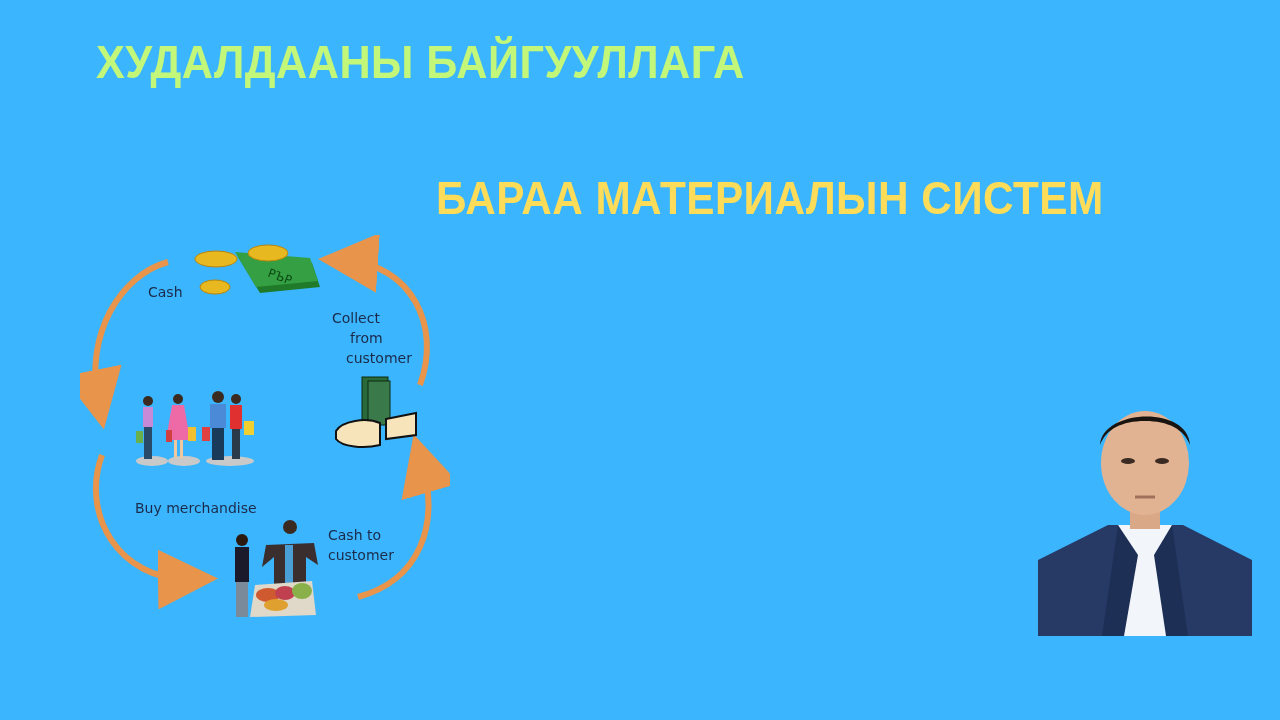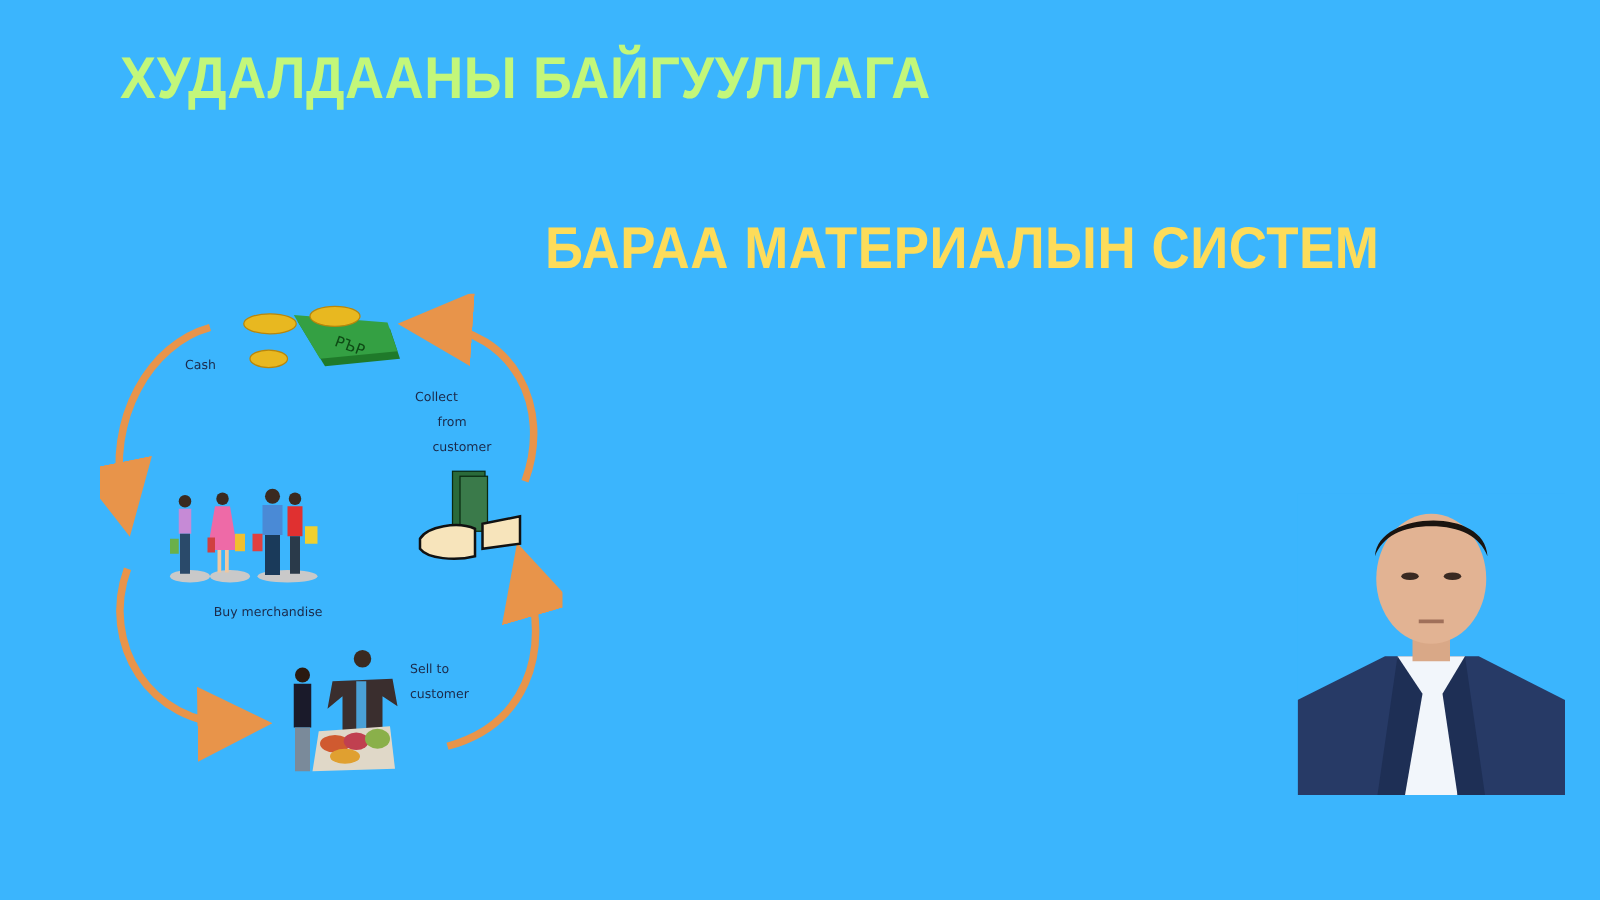--- a/index.html
+++ b/index.html
@@ -1,20 +1,20 @@
 <!DOCTYPE html>
 <html><head>
 <meta charset="utf-8">
 <style>
   html,body{margin:0;padding:0;}
   body{width:1280px;height:720px;background:#3bb5fd;position:relative;overflow:hidden;font-family:"Liberation Sans",sans-serif;}
   .title1{position:absolute;left:96px;top:34px;font-size:47px;font-weight:bold;color:#c3f77a;letter-spacing:0.5px;transform:scaleX(0.92);transform-origin:left top;white-space:nowrap;}
   .title2{position:absolute;left:436px;top:170px;font-size:47px;font-weight:bold;color:#fddc5a;letter-spacing:0.5px;transform:scaleX(0.9);transform-origin:left top;white-space:nowrap;}
   .cycle{position:absolute;left:80px;top:235px;width:370px;height:395px;}
-  .lbl{position:absolute;font-family:"DejaVu Sans",sans-serif;font-size:10px;color:#1b2a4a;line-height:19px;text-align:center;white-space:nowrap;}
+  .lbl{position:absolute;font-family:"DejaVu Sans",sans-serif;font-size:14px;color:#1b2a4a;line-height:19px;text-align:center;white-space:nowrap;}
   .photo{position:absolute;left:1038px;top:395px;width:214px;height:241px;background:#3bb5fd;overflow:hidden;}
 </style>
 </head>
 <body>
 
 <div class="title1">ХУДАЛДААНЫ БАЙГУУЛЛАГА</div>
 <div class="title2">БАРАА МАТЕРИАЛЫН СИСТЕМ</div>
 
 <div class="cycle">
   <svg width="370" height="395" viewBox="0 0 370 395">
@@ -84,22 +84,22 @@
         <ellipse cx="205" cy="358" rx="10" ry="7" fill="#c04050"></ellipse>
         <ellipse cx="222" cy="356" rx="10" ry="8" fill="#8ab04a"></ellipse>
         <ellipse cx="196" cy="370" rx="12" ry="6" fill="#e0a030"></ellipse>
     </g>
   </svg>
 
   <div class="lbl" style="left:68px;top:48px;">Cash</div>
   <div class="lbl" style="left:252px;top:74px;">Collect</div>
   <div class="lbl" style="left:270px;top:94px;">from</div>
   <div class="lbl" style="left:266px;top:114px;">customer</div>
-  <div class="lbl" style="left:55px;top:246px;margin-left:36px;">Buy merchandise</div>
-  <div class="lbl" style="left:248px;top:291px;">Sell to</div>
+  <div class="lbl" style="left:55px;top:264px;">Buy merchandise</div>
+  <div class="lbl" style="left:248px;top:291px;">Cash to</div>
   <div class="lbl" style="left:248px;top:311px;">customer</div>
 </div>
 
 <div class="photo">
   <svg width="214" height="241" viewBox="0 0 214 241">
     <rect width="214" height="241" fill="#3bb5fd"></rect>
     <path d="M0,165 L70,130 L145,130 L214,165 L214,241 L0,241 Z" fill="#273a66"></path>
     <path d="M80,130 L134,130 L128,241 L86,241 Z" fill="#f2f6fb"></path>
     <path d="M80,130 L100,160 L86,241 L64,241 Z" fill="#1e2f55"></path>
     <path d="M134,130 L116,160 L128,241 L150,241 Z" fill="#1e2f55"></path>

